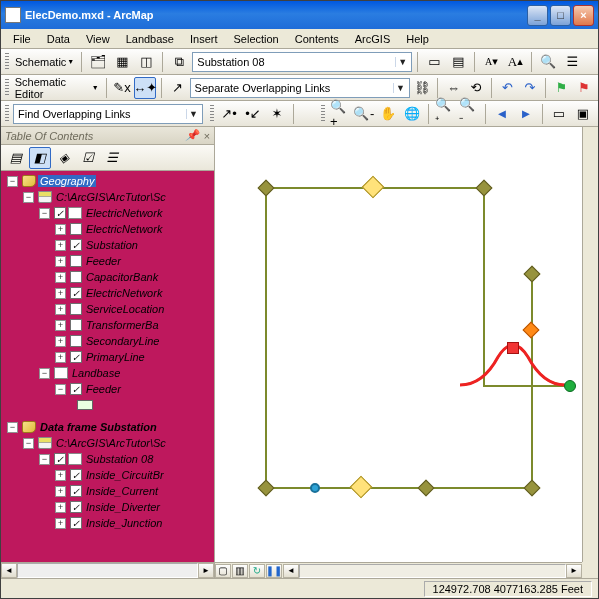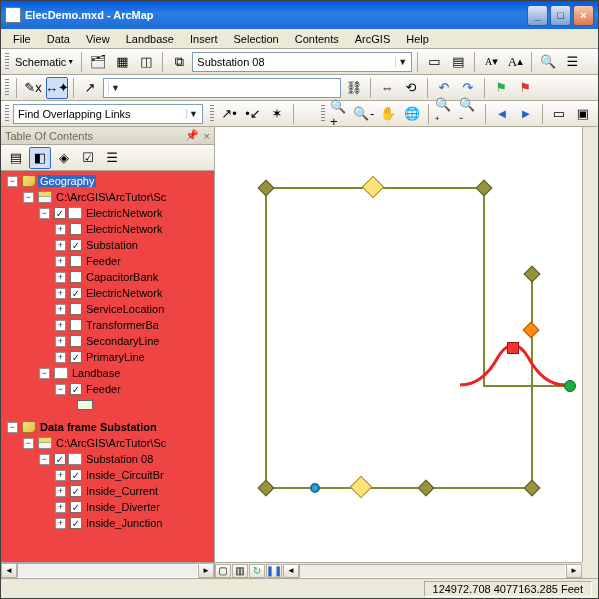--- a/index.html
+++ b/index.html
@@ -25,21 +25,21 @@
 .tbtn.active { border-color: #316ac5; background: #cde0f7; }
 .sep { width: 1px; height: 20px; background: #aca899; margin: 0 3px; }
 .combo { height: 20px; border: 1px solid #7f9db9; background: #fff; display: flex; align-items: center; padding: 0 2px 0 4px; }
 .combo span { flex:1; overflow:hidden; white-space:nowrap;}
 .combo .arrow { width: 14px; text-align:center; color:#222; font-size:9px; border-left:1px solid #cbd7e8;}
 .textlabel { padding: 0 2px; display:flex; align-items:center; }
 .drop { font-size:7px; margin-left:1px;}
 
 
 .mainrow { flex: 1; display: flex; min-height: 0; }
-.toc { width: 214px; display: flex; flex-direction: column; border-right: 1px solid #aca899; background:#ef4444; }
+.toc { width: 214px; display: flex; flex-direction: column; border-right: 1px solid #aca899; background:#be185d;font-style:italic; }
 .toc-title { height: 18px; background: linear-gradient(#e9e6da,#d9d5c5); border-bottom:1px solid #aca899; padding: 0 4px; display:flex; align-items:center; color:#6e6b5c; font-size:11px; gap:4px; }
 .toc-title .spacer{flex:1;}
 .toc-title .x{cursor:pointer;}
 .toc-bar { height: 26px; display:flex; align-items:center; gap:2px; padding:2px 4px; background:linear-gradient(#fbfaf6,#eae7da); border-bottom:1px solid #aca899;}
 .toc-body { flex:1; overflow:auto; padding: 2px 0; }
 .tree { list-style:none; }
 .tree li { white-space: nowrap; }
 .row { display:flex; align-items:center; height:16px; padding-right:2px; gap:2px;}
 .exp { width:11px; height:11px; border:1px solid #919191; background:#fff; display:flex; align-items:center; justify-content:center; font-size:9px; line-height:1; color:#333; cursor:pointer; margin-right:2px;}
 .chk { width:12px; height:12px; border:1px solid #6f6f6f; background:#fff; display:flex; align-items:center; justify-content:center; font-size:10px; color:#1a1a1a; cursor:pointer;}
@@ -134,26 +134,31 @@
     <div class="sep"></div>
     <div class="tbtn" style="font-family:serif;font-size:10px">A<sup>▾</sup></div>
     <div class="tbtn" style="font-family:serif;font-size:13px">A<sup>▴</sup></div>
     <div class="sep"></div>
     <div class="tbtn">🔍</div>
     <div class="tbtn">☰</div>
   </div>
 
   <div class="toolbar">
     <div class="grip"></div>
+    <div class="textlabel">
+        <span>Schematic Editor</span>
+        <span class="drop">▼</span>
+      </div>
     <div class="sep"></div>
     <div class="tbtn">✎x</div>
     <div class="tbtn active">↔✦</div>
     <div class="sep"></div>
     <div class="tbtn">↗</div>
     <div class="combo" style="width:238px">
+      <span>Separate Overlapping Links</span>
         <div class="arrow">▼</div>
     </div>
     <div class="tbtn">⛓</div>
     <div class="sep"></div>
     <div class="tbtn">⇔</div>
     <div class="tbtn">⟲</div>
     <div class="sep"></div>
     <div class="tbtn" style="color:#2a61c9">↶</div>
     <div class="tbtn" style="color:#2a61c9">↷</div>
     <div class="sep"></div>

